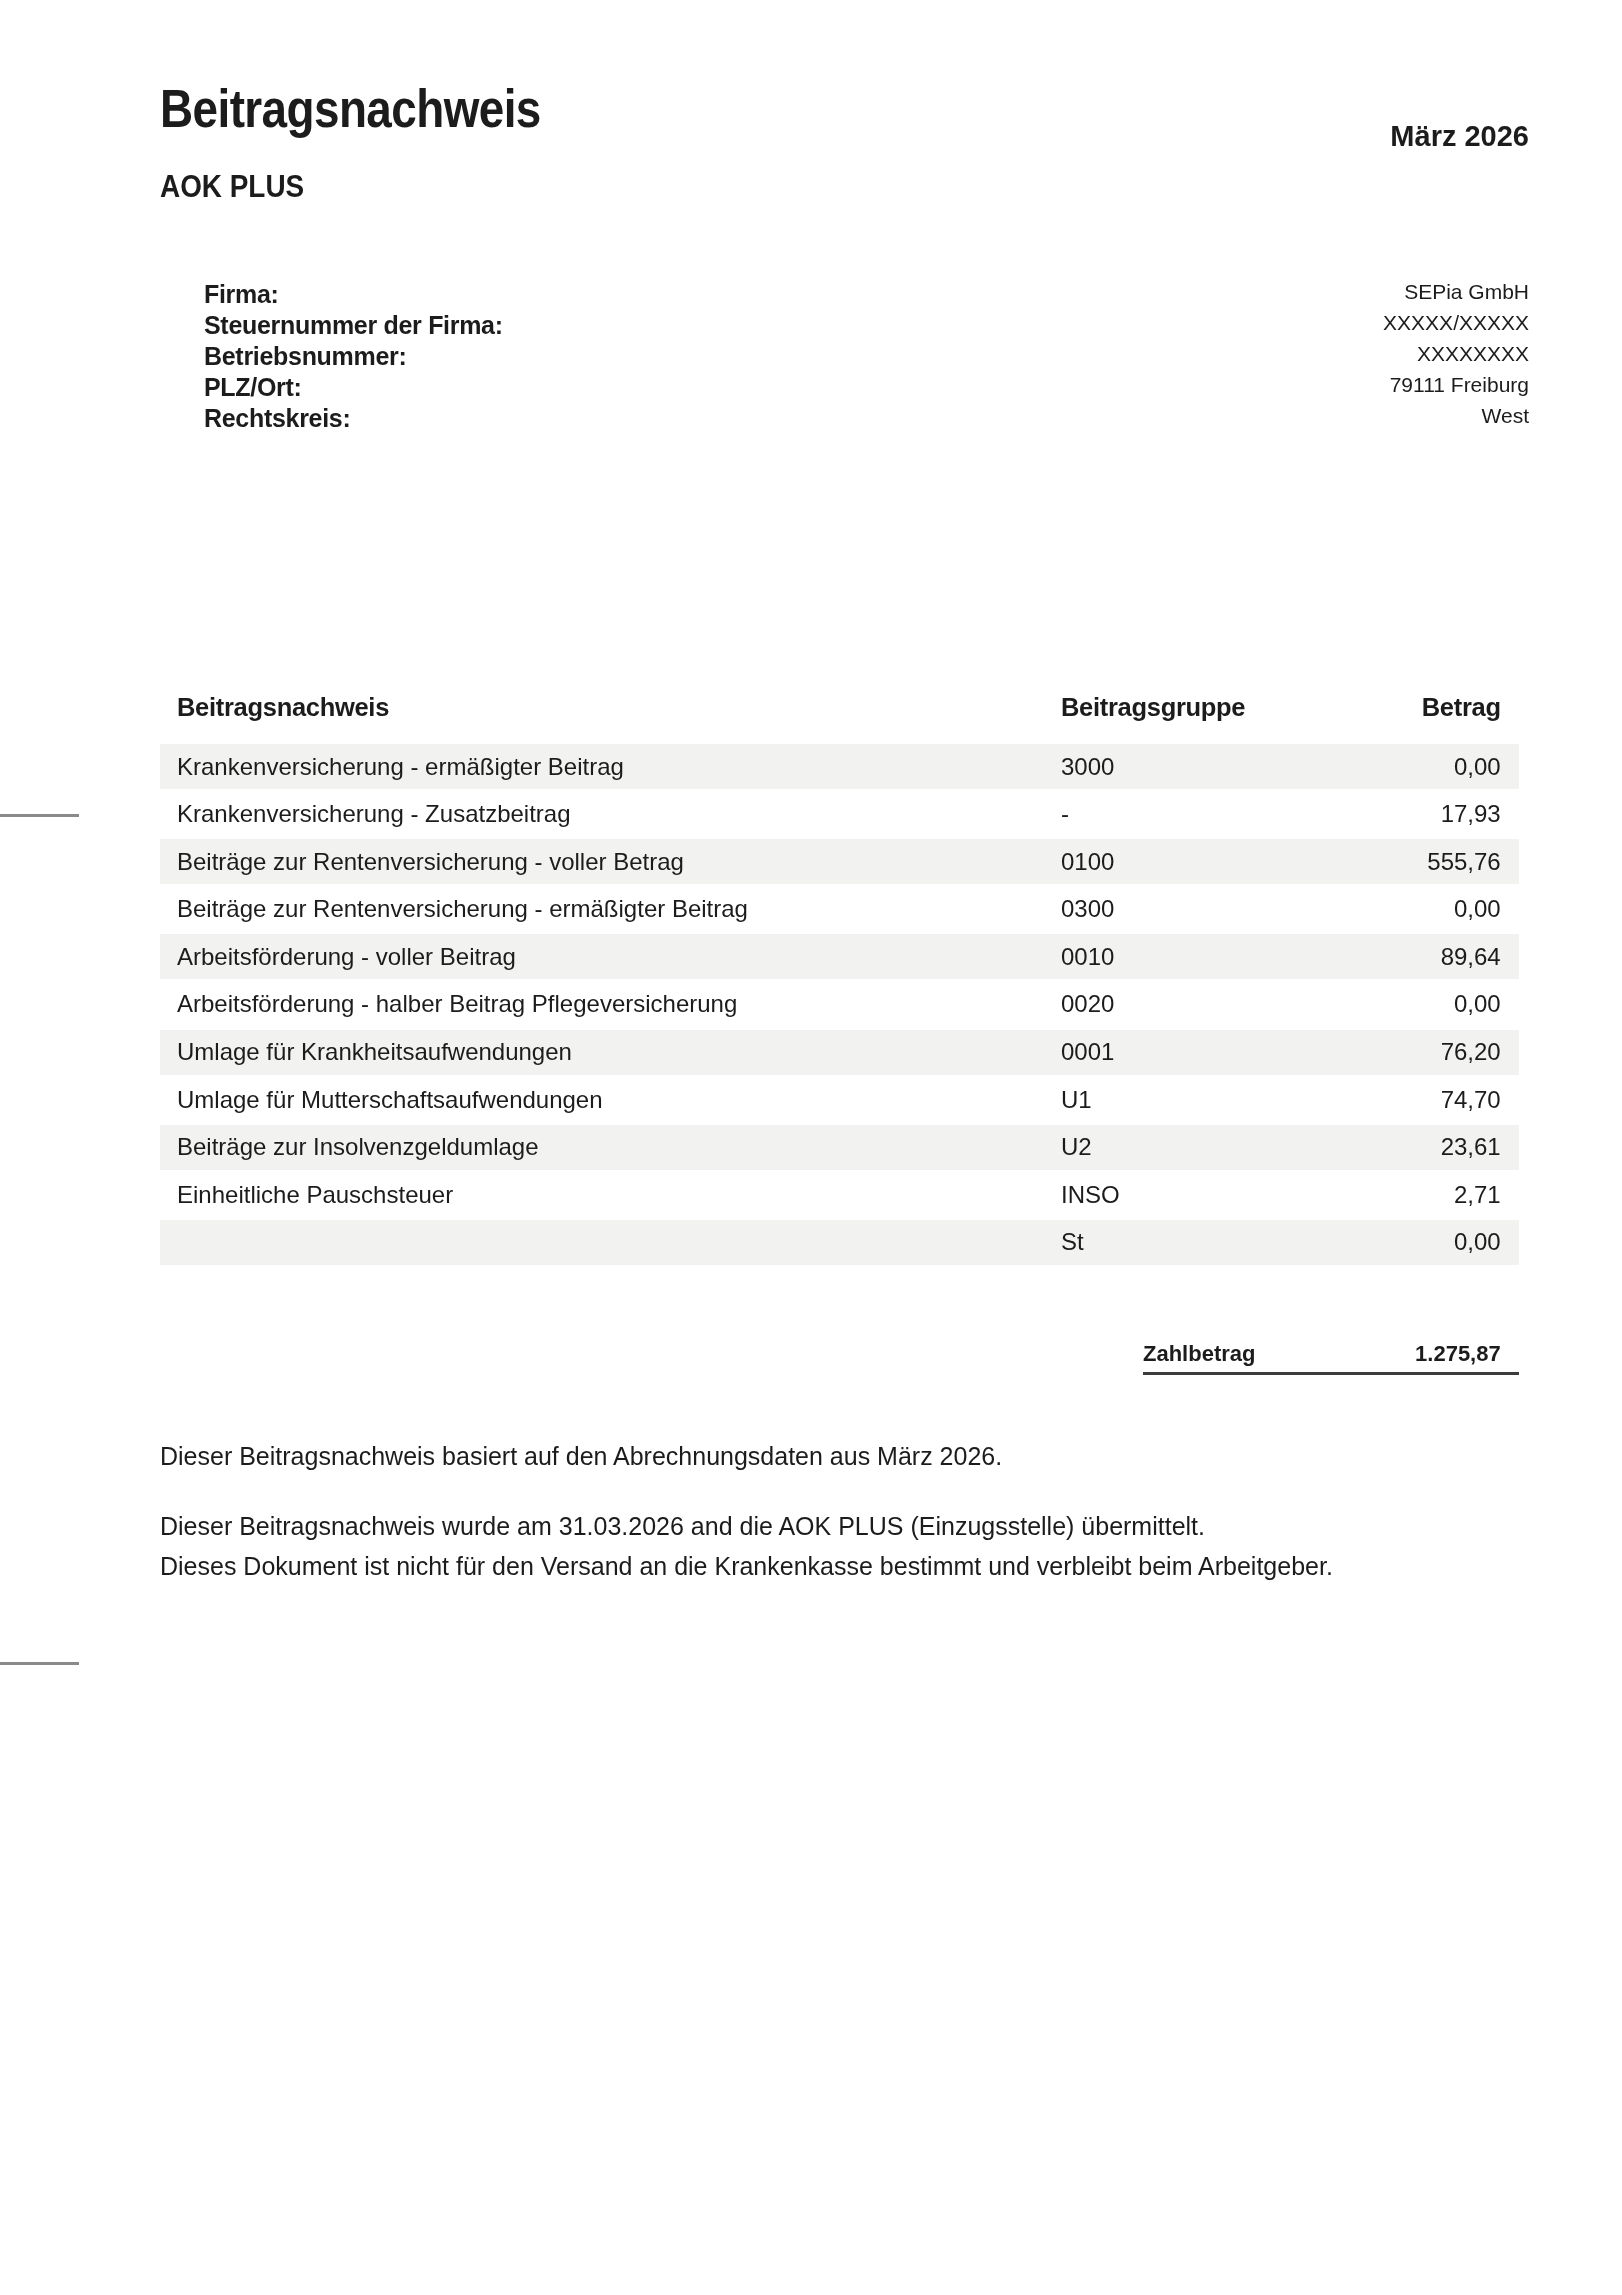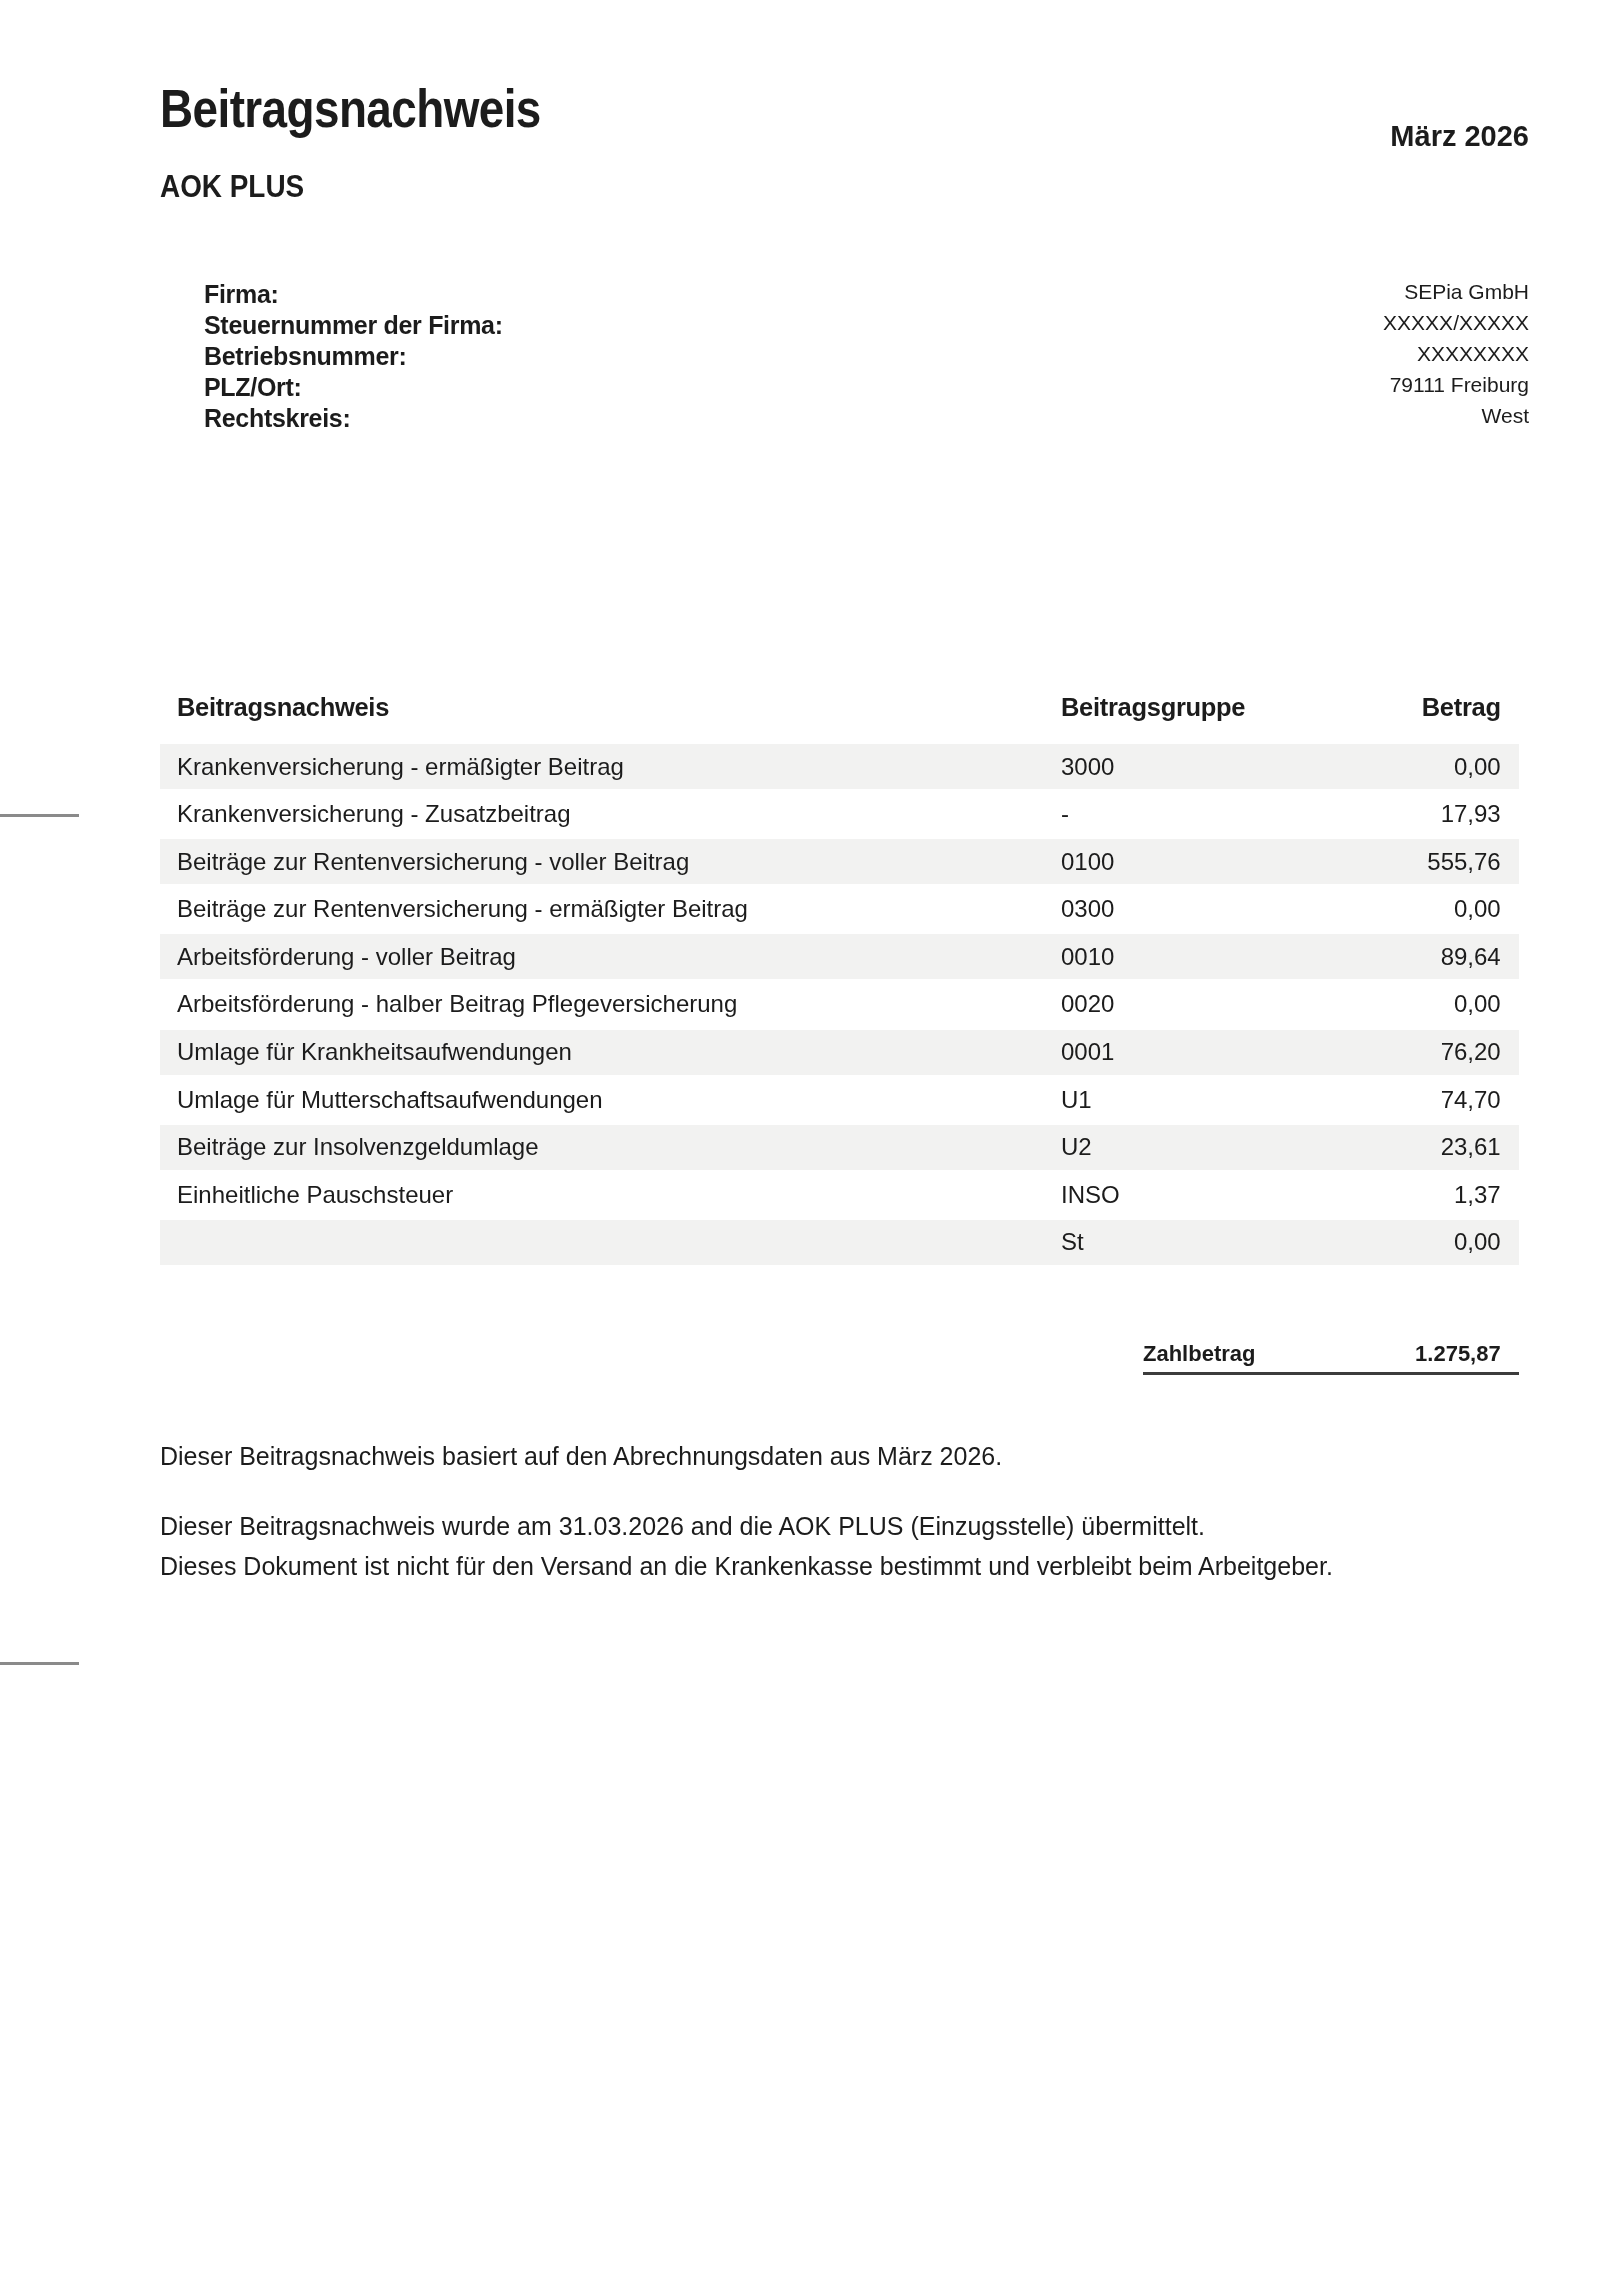--- a/index.html
+++ b/index.html
@@ -120,21 +120,21 @@
           <div class="col-amount">0,00</div>
         </div>
 
         <div class="t-row">
           <div class="col-name">Krankenversicherung - Zusatzbeitrag</div>
           <div class="col-group">-</div>
           <div class="col-amount">17,93</div>
         </div>
 
         <div class="t-row">
-          <div class="col-name">Beiträge zur Rentenversicherung - voller Beitrag</div>
+          <div class="col-name">Beiträge zur Rentenversicherung - voller Betrag</div>
           <div class="col-group">0100</div>
           <div class="col-amount">555,76</div>
         </div>
 
         <div class="t-row">
           <div class="col-name">Beiträge zur Rentenversicherung - ermäßigter Beitrag</div>
           <div class="col-group">0300</div>
           <div class="col-amount">0,00</div>
         </div>
 
@@ -164,21 +164,21 @@
 
         <div class="t-row">
           <div class="col-name">Beiträge zur Insolvenzgeldumlage</div>
           <div class="col-group">U2</div>
           <div class="col-amount">23,61</div>
         </div>
 
         <div class="t-row">
           <div class="col-name">Einheitliche Pauschsteuer</div>
           <div class="col-group">INSO</div>
-          <div class="col-amount">1,37</div>
+          <div class="col-amount">2,71</div>
         </div>
 
         <div class="t-row">
           <div class="col-name"></div>
           <div class="col-group">St</div>
           <div class="col-amount">0,00</div>
         </div>
 
     </div>
   </div>

